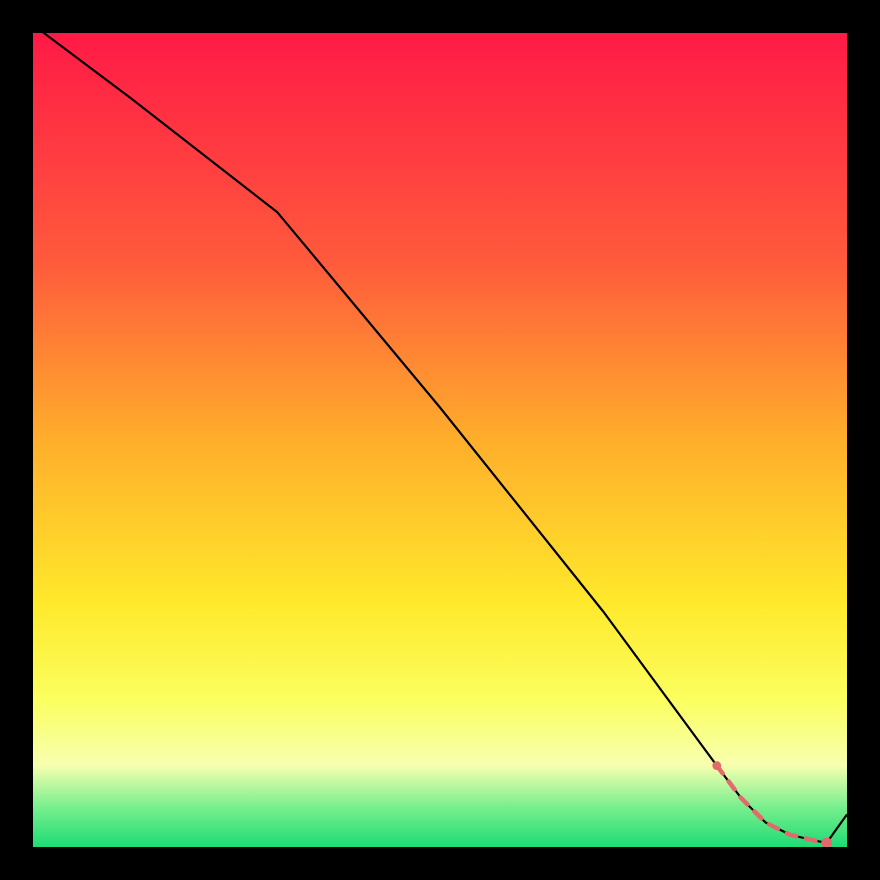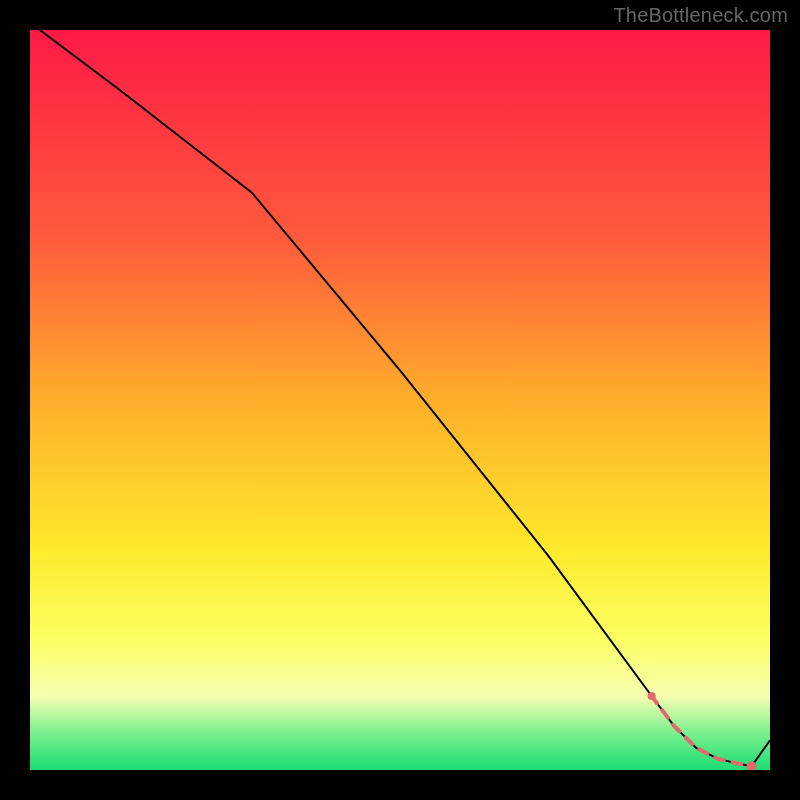--- a/index.html
+++ b/index.html
@@ -28,21 +28,20 @@
   }
   svg.plot {
     position: absolute;
     display: block;
   }
 </style>
 </head>
 <body>
 
 <div class="frame">
-  <div class="watermark">TheBottleneck.com</div>
 <svg class="plot" width="740" height="740" viewBox="0 0 740 740" style="left: 30px; top: 30px;">
       <defs>
         <linearGradient id="bg-grad" x1="0" y1="0" x2="0" y2="1">
           <stop offset="0%" stop-color="#ff1a46"></stop>
           <stop offset="28.000000000000004%" stop-color="#ff5a3c"></stop>
           <stop offset="50%" stop-color="#ffae2b"></stop>
           <stop offset="70%" stop-color="#ffe92b"></stop>
           <stop offset="82%" stop-color="#fbff60"></stop>
           <stop offset="90%" stop-color="#f7ffb0"></stop>
           <stop offset="95%" stop-color="#7aef8e"></stop>

